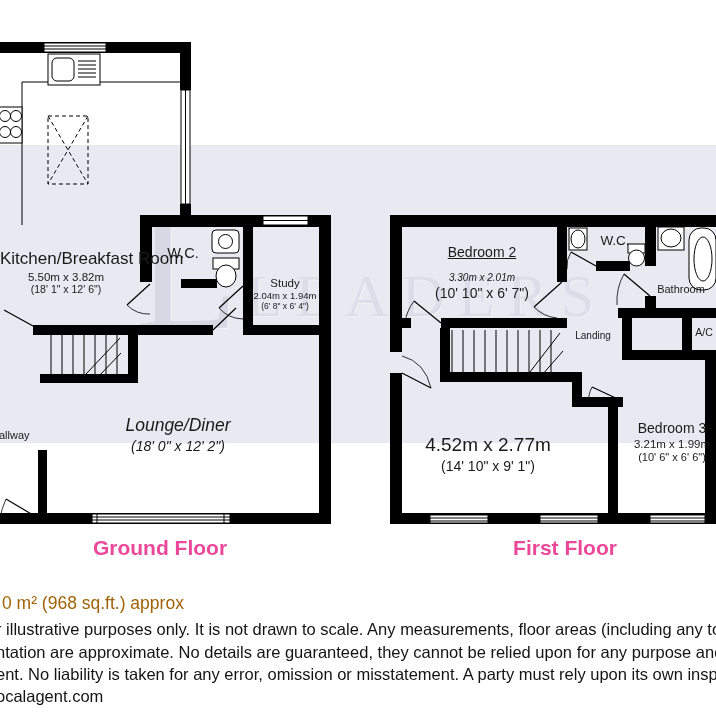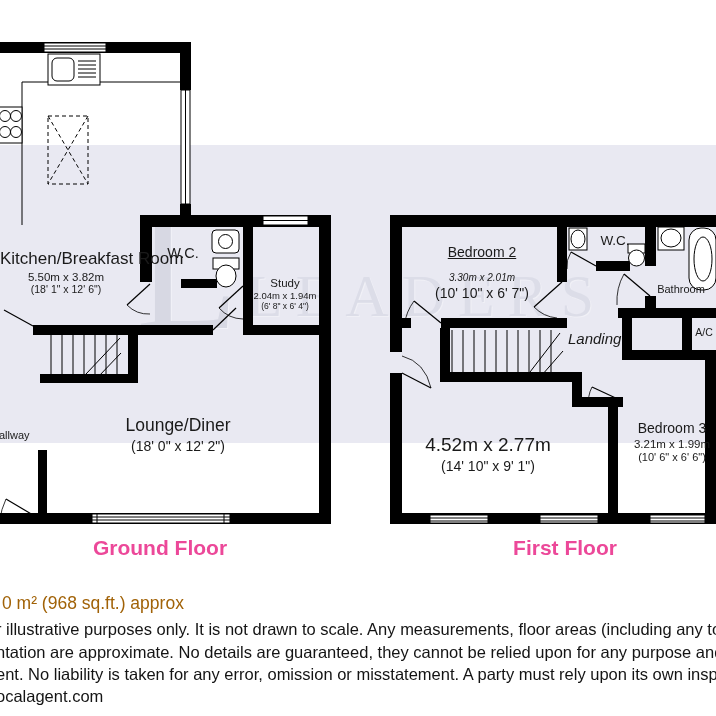--- a/index.html
+++ b/index.html
@@ -25,33 +25,33 @@
   .lbl .nm{white-space:nowrap;}
   .kitchen{left:0;top:249px;width:132px;}
   .kitchen .nm{font-size:17px;}
   .kitchen .m{font-size:11.5px;margin-top:2px;}
   .kitchen .i{font-size:10.5px;}
   .wc-g{left:155px;top:245px;width:56px;font-size:14.5px;}
   .study{left:248px;top:277px;width:74px;}
   .study .nm{font-size:11.5px;}
   .study .m{font-size:9.5px;margin-top:1px;}
   .study .i{font-size:8.5px;}
-  .lounge{left:98px;top:415px;width:160px;}
+  .lounge{left:98px;top:415px;width:160px;font-style:italic;}
   .lounge .nm{font-size:17.5px;}
   .lounge .m{font-size:14.5px;margin-top:3px;}
   .lounge .i{font-size:14px;margin-top:2px;}
   .hallway{left:-9px;top:429px;width:60px;font-size:11px;text-align:left;}
   .bed2{left:402px;top:244px;width:160px;}
   .bed2 .nm{font-size:14px;text-decoration:underline;}
   .bed2 .m{font-size:10px;margin-top:12px;font-style:italic;}
   .bed2 .i{font-size:14px;margin-top:2px;}
   .wc-f{left:590px;top:233px;width:50px;font-size:13.5px;}
   .bathroom{left:650px;top:283px;width:62px;font-size:11px;}
   .ac{left:684px;top:326px;width:40px;font-size:10.5px;}
-  .landing{left:568px;top:330px;width:50px;font-size:15px;font-style:italic;}
+  .landing{left:568px;top:330px;width:50px;font-size:10px;}
   .bed1{left:408px;top:431px;width:160px;}
   .bed1 .nm{font-size:17.5px;}
   .bed1 .m{font-size:19px;margin-top:3px;}
   .bed1 .i{font-size:14px;margin-top:2px;}
   .bed3{left:612px;top:420px;width:120px;}
   .bed3 .nm{font-size:14px;}
   .bed3 .m{font-size:11.5px;margin-top:2px;}
   .bed3 .i{font-size:11px;margin-top:1px;}
   .floor-title{font-weight:bold;font-size:21px;color:#ec4899;}
   .gf-title{left:55px;top:536px;width:210px;}

